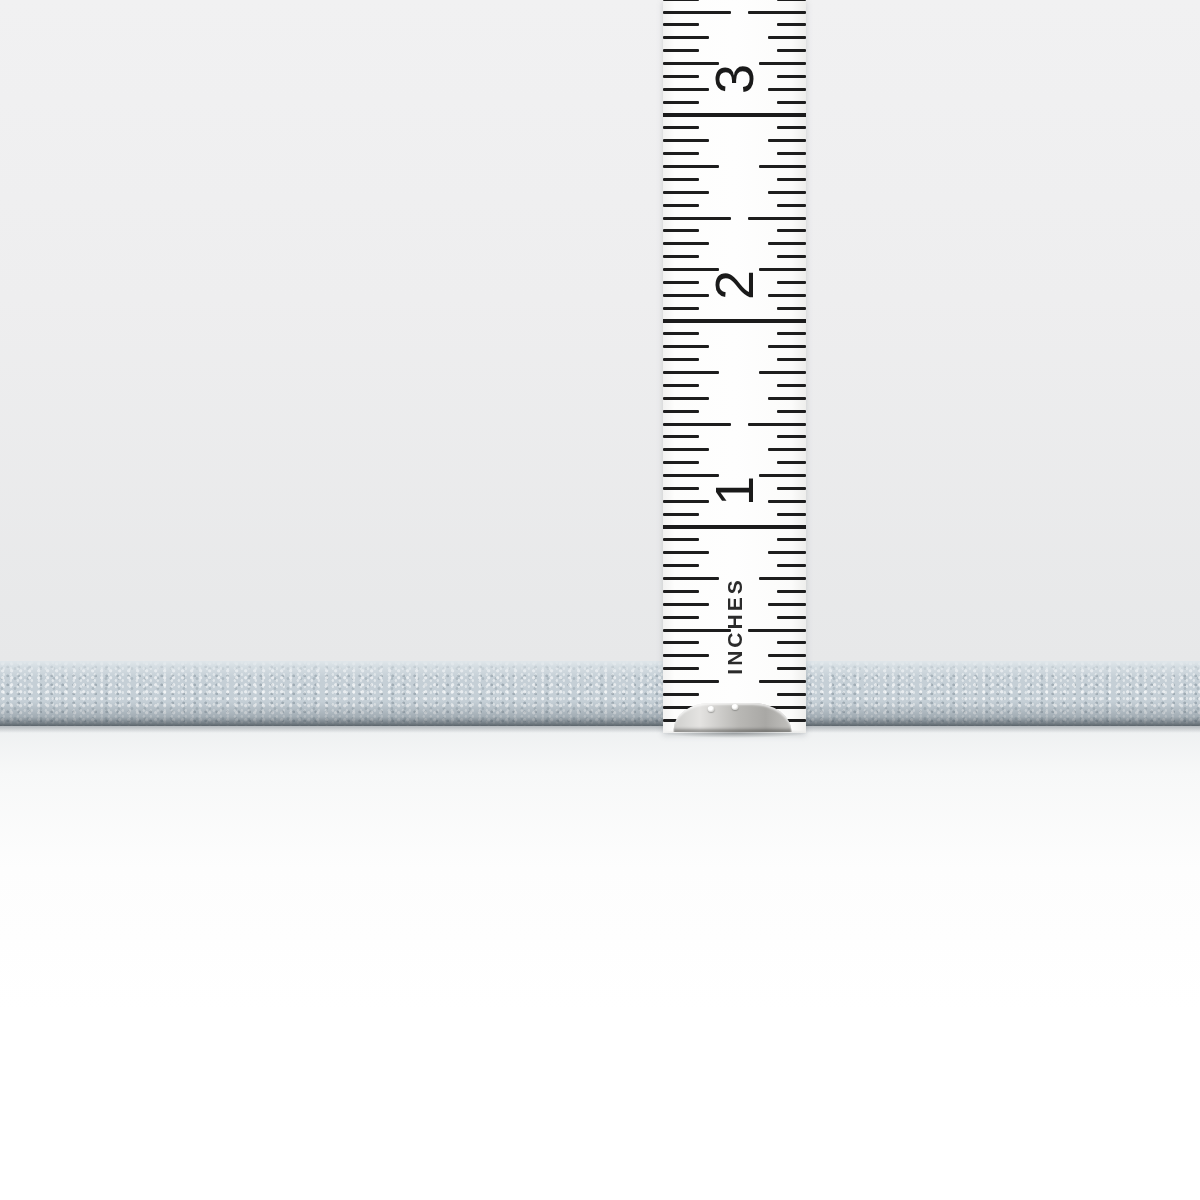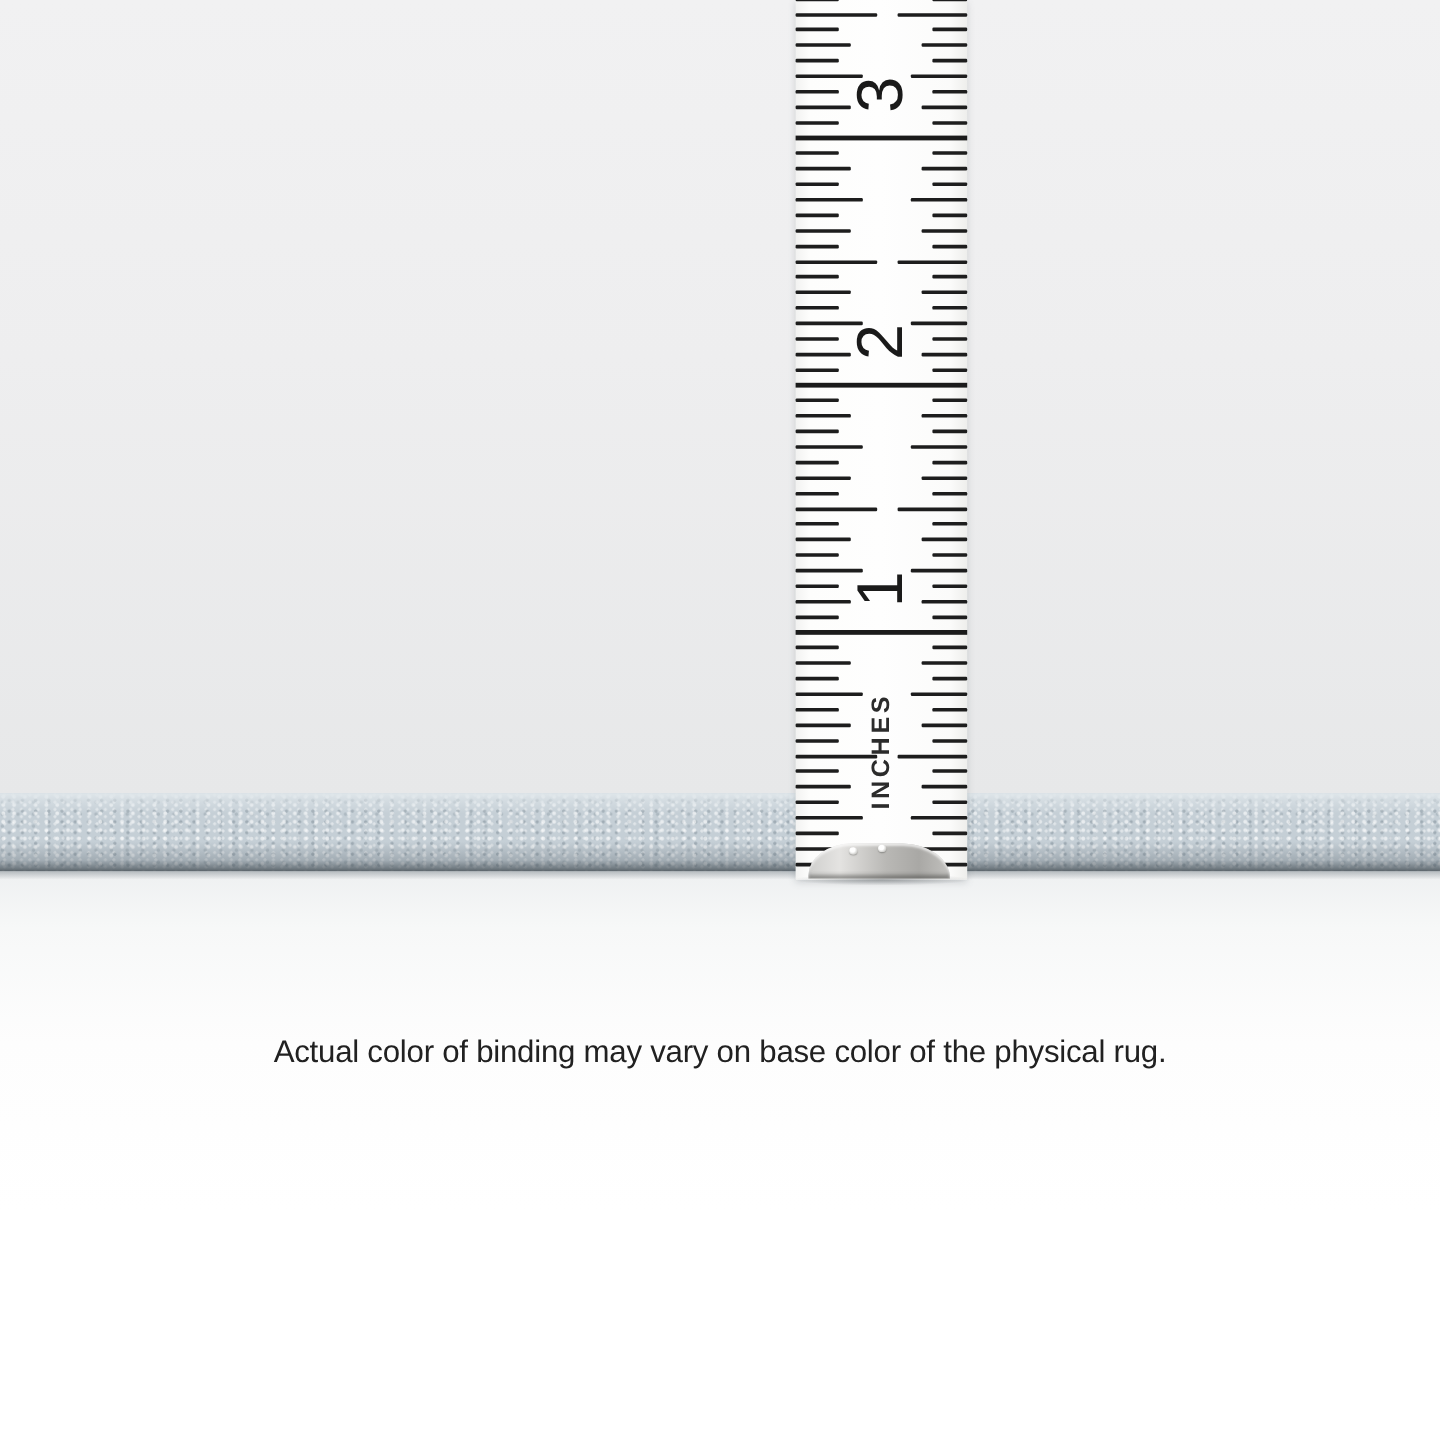--- a/index.html
+++ b/index.html
@@ -232,16 +232,15 @@
       <div class="end-hook">
       <div class="rivet r1"></div>
       <div class="rivet r2"></div>
     </div>
       <div class="unit-wrap">
       <span>INCHES</span>
     </div>
     </div>
 
   <div class="caption">
-    <div>Actual color of binding may vary on base color of the physical rug.</div>
   </div>
 
 </div>
 
 </body></html>

